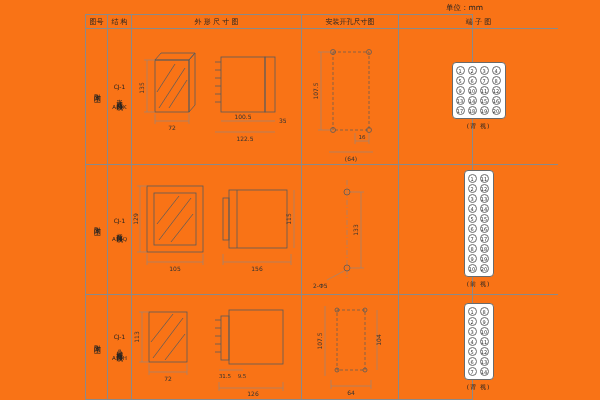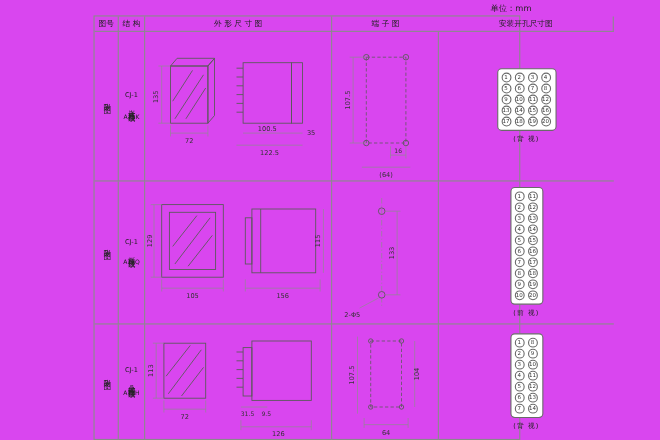--- a/index.html
+++ b/index.html
@@ -1,16 +1,16 @@
 <!DOCTYPE html>
 <html><head>
 <meta charset="utf-8">
 <style>
   html,body{margin:0;padding:0}
-  .page{position:relative;width:600px;height:400px;background:#d946ef;overflow:hidden;
+  .page{position:relative;width:600px;height:400px;background:#f97316;overflow:hidden;
         font-family:"DejaVu Sans","Liberation Sans",sans-serif;color:#222}
   .unit{position:absolute;top:3px;left:446px;font-size:7.5px;white-space:nowrap}
   .tbl{position:absolute;left:85px;top:14px;width:388px;height:386px;box-sizing:border-box;
        border:1px solid #8a8a8a;display:grid;
        grid-template-columns:22px 24px 170px 97px 159px;
        grid-template-rows:14px 136px 130px 104px}
   .cell{border-right:1px solid #8a8a8a;border-bottom:1px solid #8a8a8a;box-sizing:border-box;
         display:flex;align-items:center;justify-content:center;position:relative;overflow:hidden}
   .last-col{border-right:none}
   .last-row{border-bottom:none}
@@ -40,22 +40,22 @@
 
 <div class="page">
 
   <div class="unit">单位：mm</div>
 
   <div class="tbl">
 
     <div class="cell hdr">图号</div>
     <div class="cell hdr">结 构</div>
     <div class="cell hdr">外 形 尺 寸 图</div>
+    <div class="cell hdr">安装开孔尺寸图</div>
     <div class="cell hdr last-col">端 子 图</div>
-    <div class="cell hdr">安装开孔尺寸图</div>
 
     <div class="cell">
       <span class="vtext figv">附图3</span>
     </div>
 
     <div class="cell structure">
       <span class="model">CJ-1</span>
       <span class="vtext">嵌入式后接线</span>
       <span class="code">A11K</span>
     </div>

